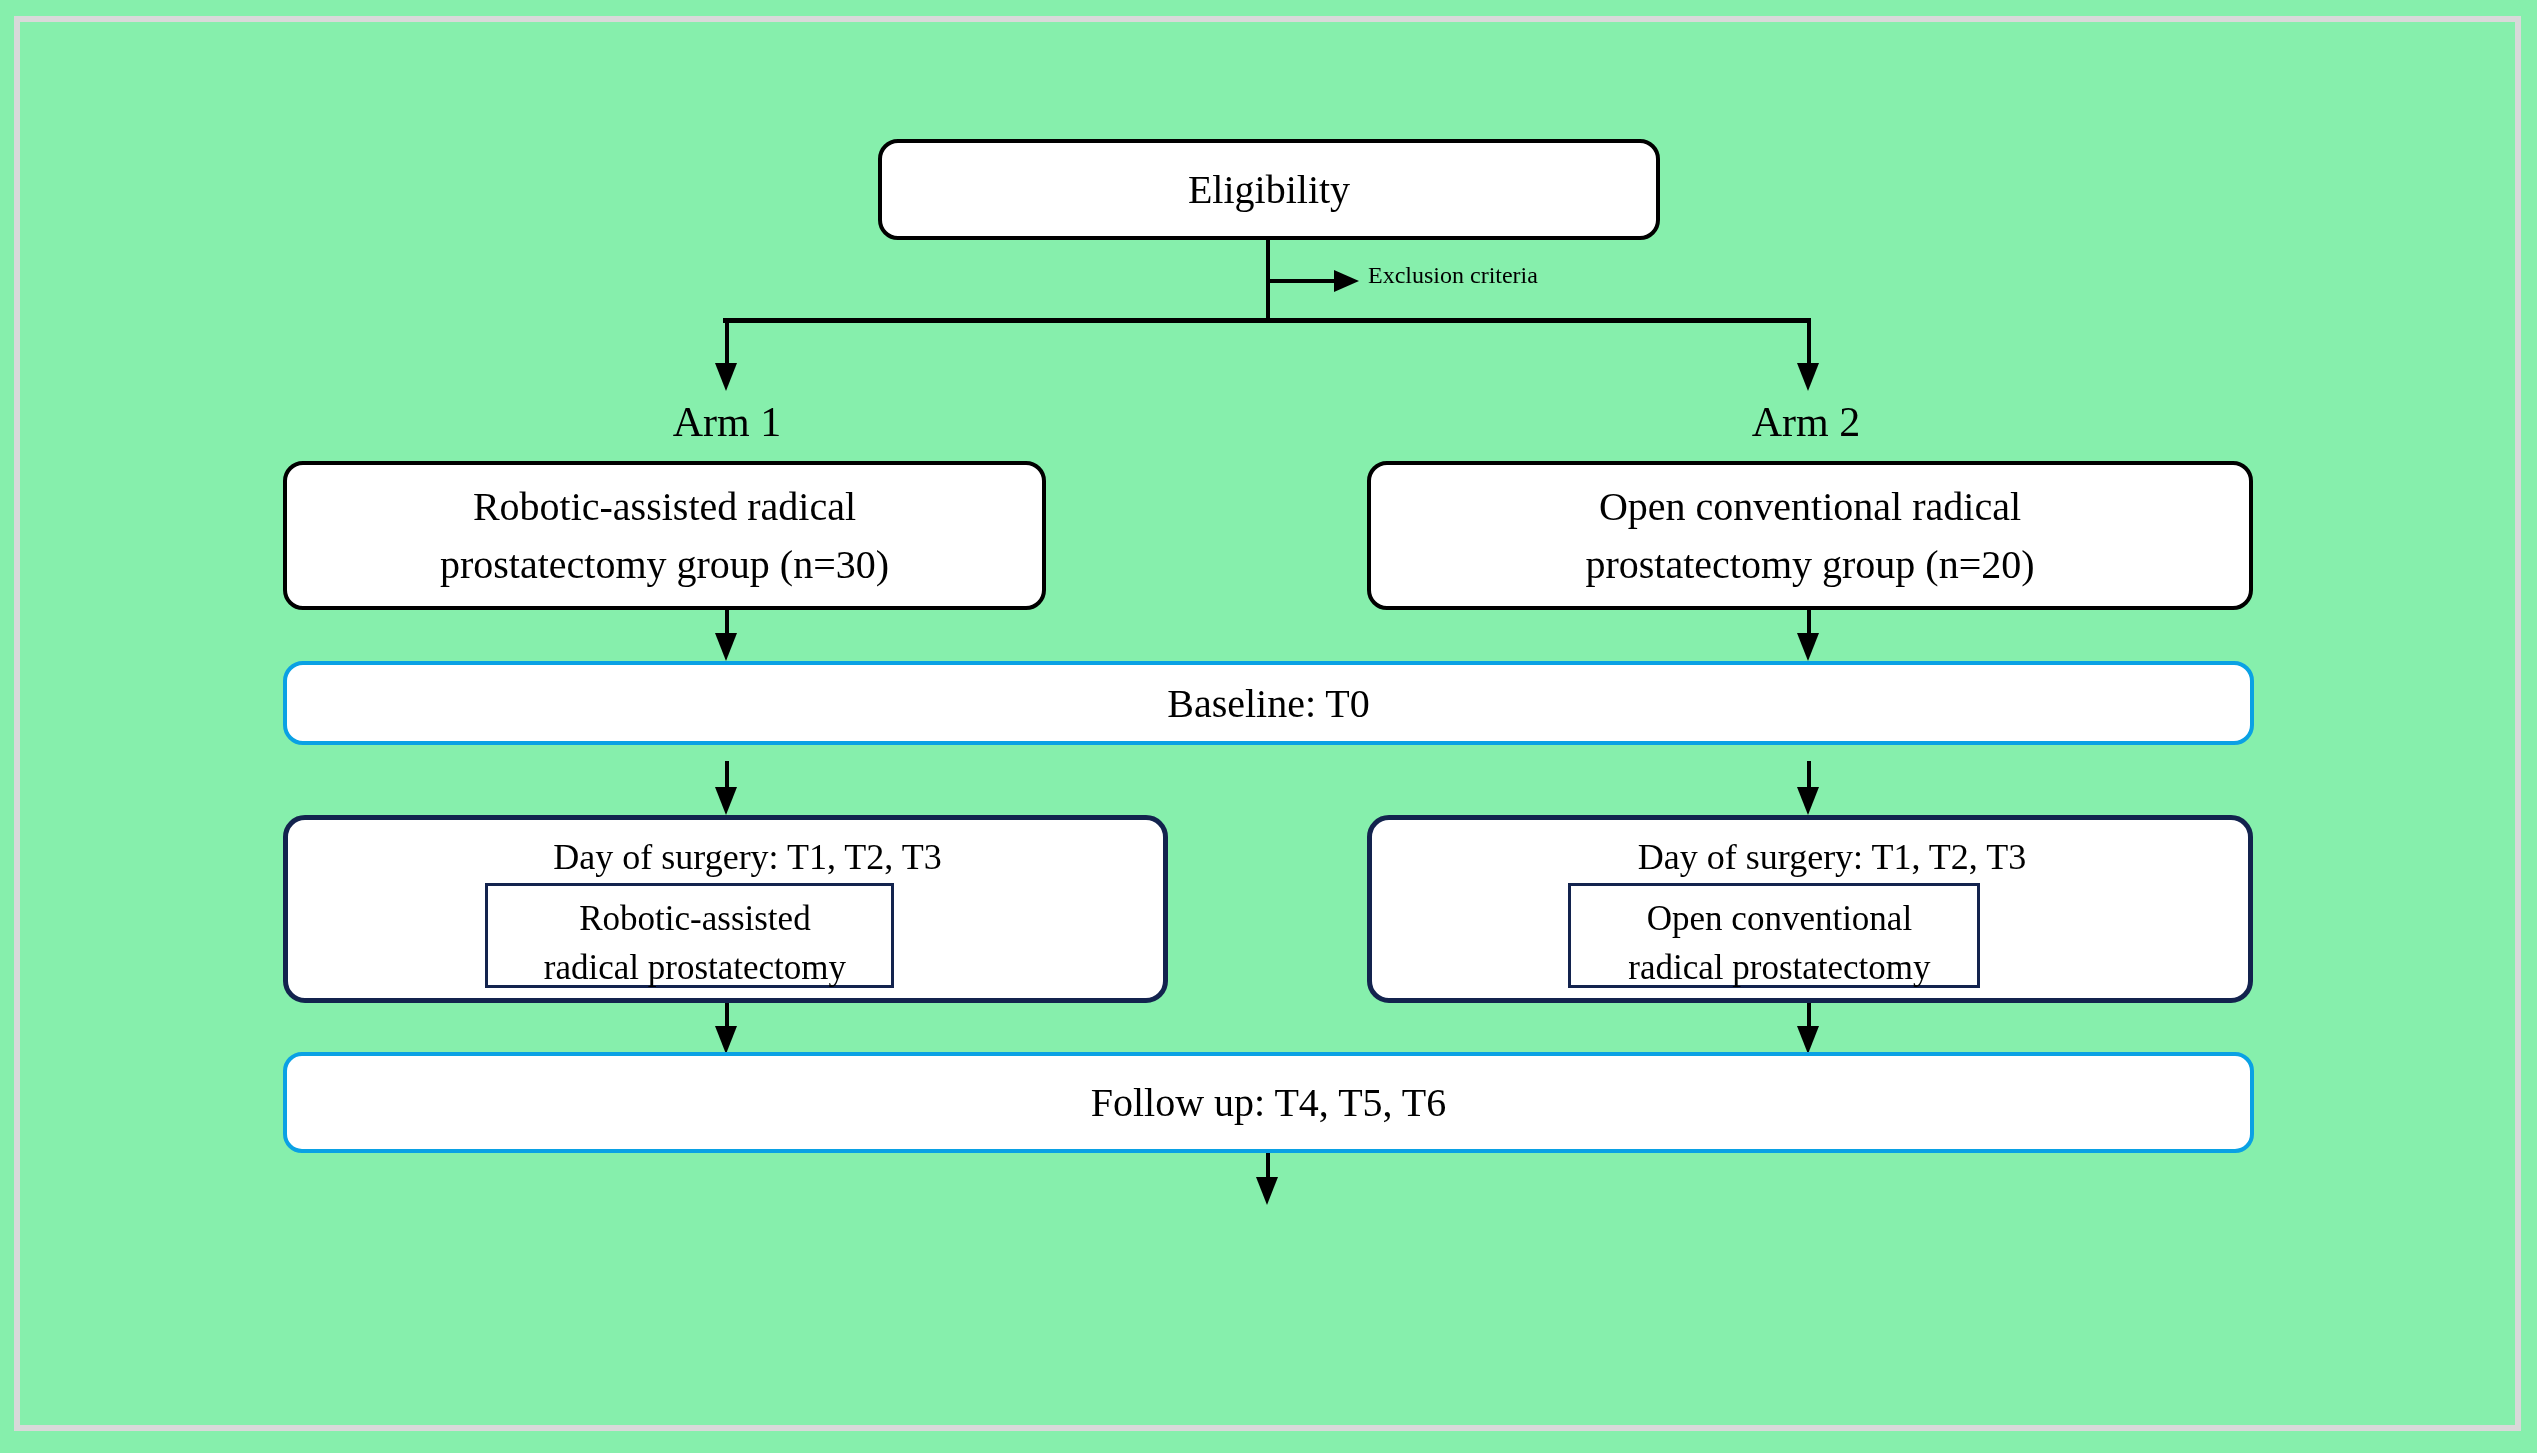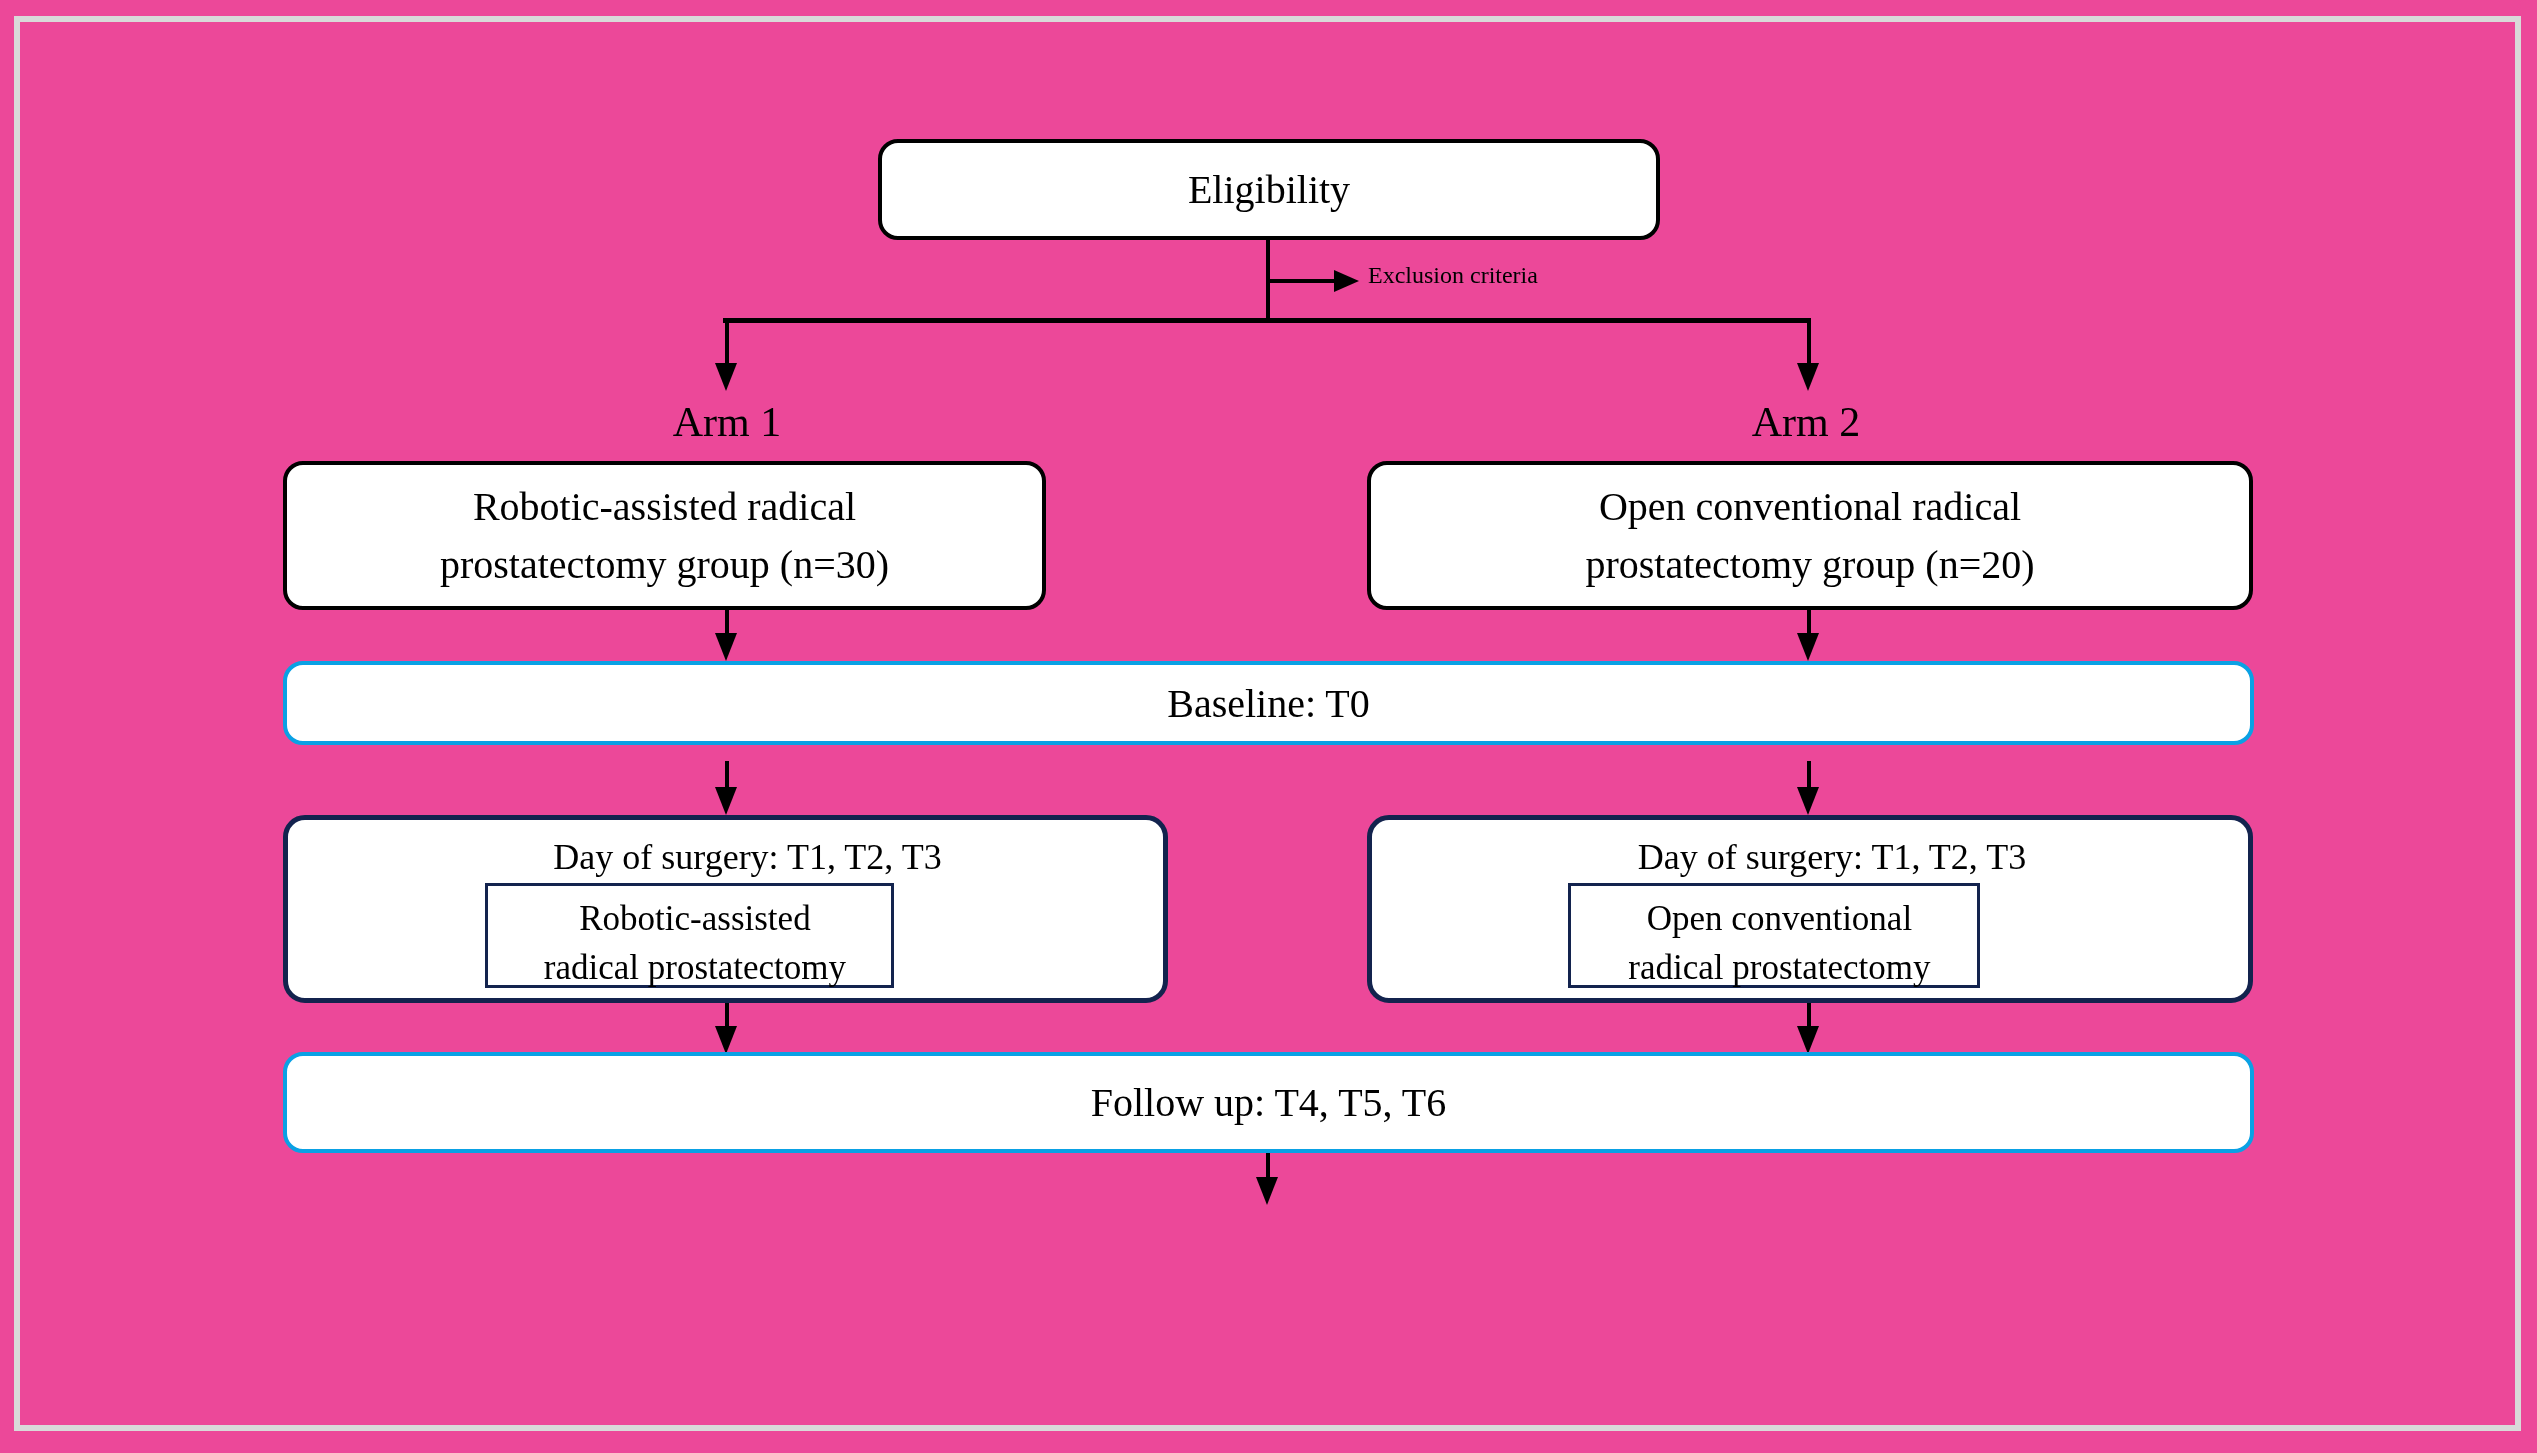--- a/index.html
+++ b/index.html
@@ -1,20 +1,20 @@
 <!DOCTYPE html>
 <html style="font-size:12.4px"><head>
 <meta charset="utf-8">
 <style>
   html,body{margin:0;padding:0;background:#ffffff;}
   .canvas{
     position:relative;
     width:2538px;
     height:1453px;
-    background:#ec4899;
+    background:#86efac;
     font-family:"Liberation Serif","DejaVu Serif",serif;
     color:#000000;
     overflow:hidden;
   }
   .frame{
     position:absolute;
     left:14px;top:15.5px;
     width:2507px;height:1415px;
     border:6.2px solid #d9d9d9;
     box-sizing:border-box;
@@ -146,21 +146,21 @@
       <span>Open conventional</span><br>
       <span>radical prostatectomy</span>
     </div>
   </div>
 
   <div class="stem" style="left:725px;top:1003px;width:3.9px;height:25px;"></div>
   <div class="head-down" style="left:715px;top:1026px;"></div>
   <div class="stem" style="left:1807px;top:1003px;width:3.9px;height:25px;"></div>
   <div class="head-down" style="left:1797px;top:1026px;"></div>
 
-  <div class="box cyan-box main-text" style="left:283px;top:1052px;width:1971px;height:101px;">
+  <div class="box cyan-box main-text" style="left:283px;top:1052px;width:1971px;height:101px;border-radius:19px;">
     <span>Follow up: T4, T5, T6</span>
   </div>
 
   <div class="stem" style="left:1266px;top:1153px;width:3.9px;height:26px;"></div>
   <div class="head-down" style="left:1256px;top:1177px;"></div>
 
 
 </div>
 
 

